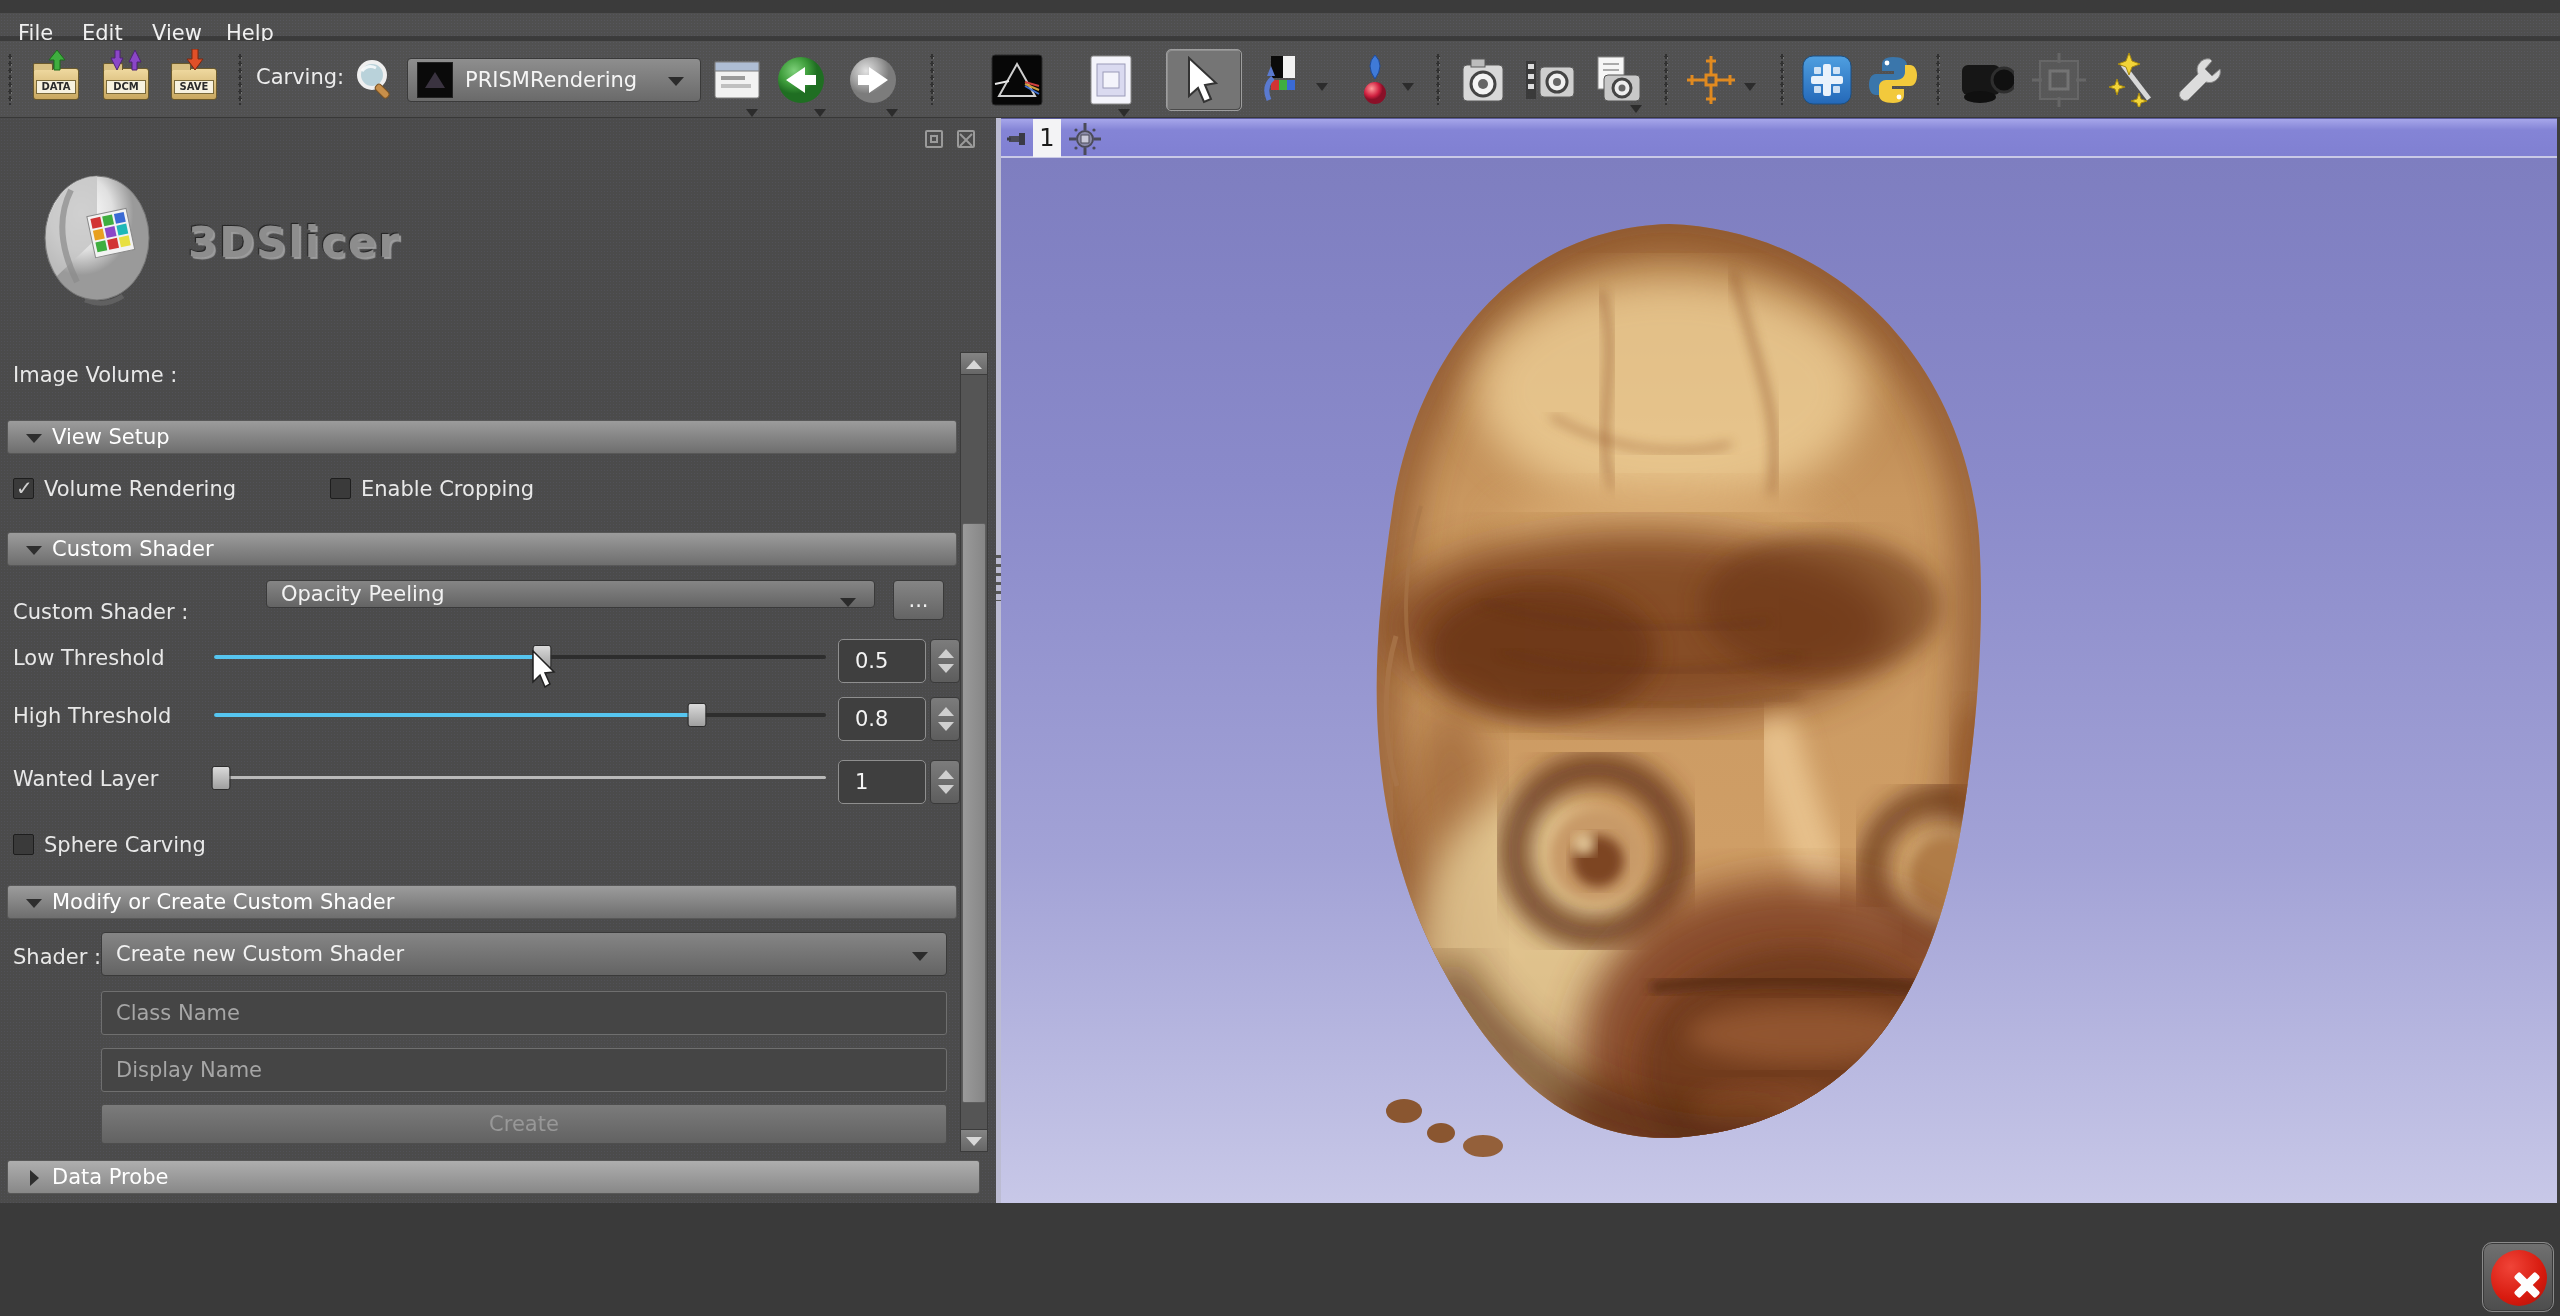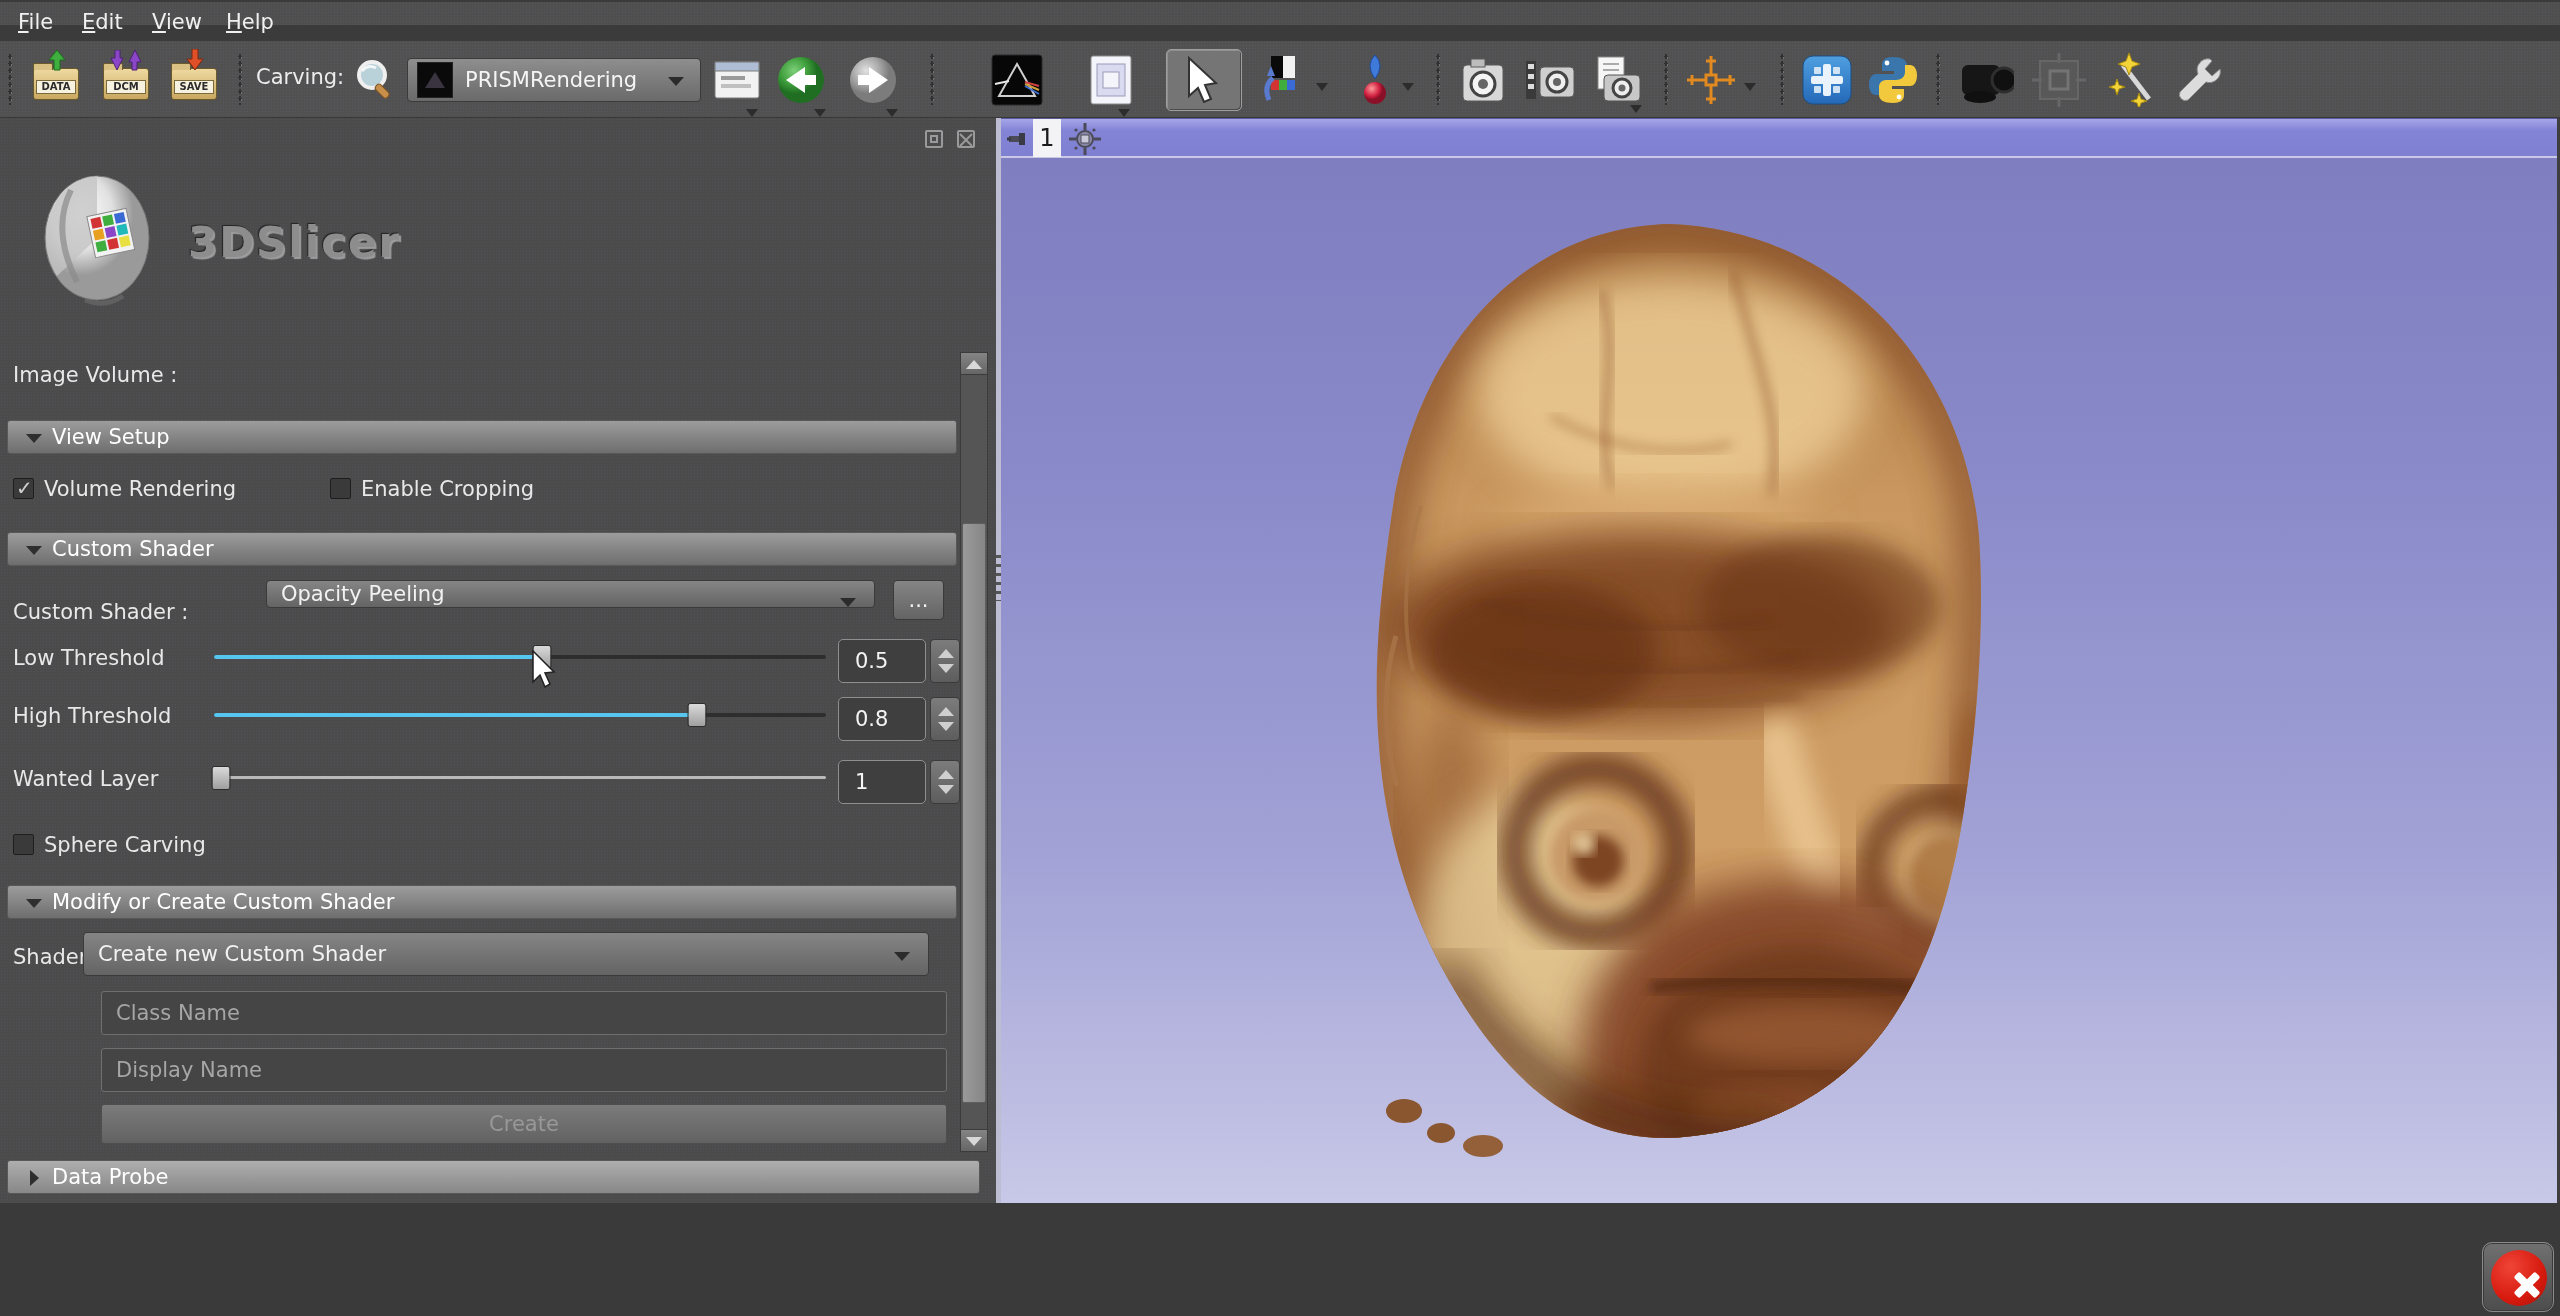--- a/index.html
+++ b/index.html
@@ -2,21 +2,21 @@
 <html><head>
 <meta charset="utf-8">
 <style>
   * { margin:0; padding:0; box-sizing:border-box; }
   html,body { width:2560px; height:1316px; overflow:hidden; }
   body { font-family:"DejaVu Sans","Liberation Sans",sans-serif; background:#3a3a3a; position:relative; }
   .abs { position:absolute; }
   .screen { position:absolute; inset:0; width:2560px; height:1316px; background:#3b3b3b; }
 
   
-  .menubar { left:0; top:2px; width:2560px; height:24px; background:#4f4f4f; border-bottom:1px solid #3c3c3c;
+  .menubar { left:0; top:13px; width:2560px; height:24px; background:#4f4f4f; border-bottom:1px solid #3c3c3c;
              background-image:radial-gradient(rgba(150,150,210,.10) 1px, transparent 1px); background-size:3px 3px; }
   .menuitem { top:6px; height:28px; color:#f0f0f0; font-size:21px; padding:0 6px; line-height:28px; }
   .menuitem u { text-decoration:underline; }
 
   
   .toolbar { left:0; top:41px; width:2560px; height:77px; background:#515151; border-bottom:1px solid #383838;
              background-image:radial-gradient(rgba(150,150,210,.10) 1px, transparent 1px); background-size:3px 3px; }
   .tsep { top:12px; width:8px; height:52px;
           background-image:radial-gradient(#2e2e2e 1.6px, transparent 1.6px), radial-gradient(#7a7a7a 1.2px, transparent 1.2px);
           background-size:4px 7px; background-position:0 0, 1px 1px; background-repeat:repeat-y; opacity:.9; }
@@ -491,21 +491,21 @@
     </div>
 
     <div class="chk" style="left:13px; top:716px"></div>
     <div class="plabel abs" style="left:44px; top:715px">Sphere Carving</div>
 
     <div class="hdr" style="top:767px">
       <div class="tri"></div>
       <div class="t">Modify or Create Custom Shader</div>
     </div>
     <div class="plabel abs" style="left:13px; top:827px">Shader :</div>
-    <div class="combo" style="left:83px; top:814px; width:846px; height:44px">
+    <div class="combo" style="left:101px; top:814px; width:846px; height:44px">
       <span>Create new Custom Shader</span>
       <div class="combo-caret" style="right:18px; top:19px"></div>
     </div>
     <input class="tinput" style="top: 873px;" placeholder="Class Name">
     <input class="tinput" style="top: 930px;" placeholder="Display Name">
     <div class="createbtn" style="top:986px">Create</div>
 
     <div class="hdr collapsed" style="top:1042px">
       <div class="tri"></div>
       <div class="t">Data Probe</div>

